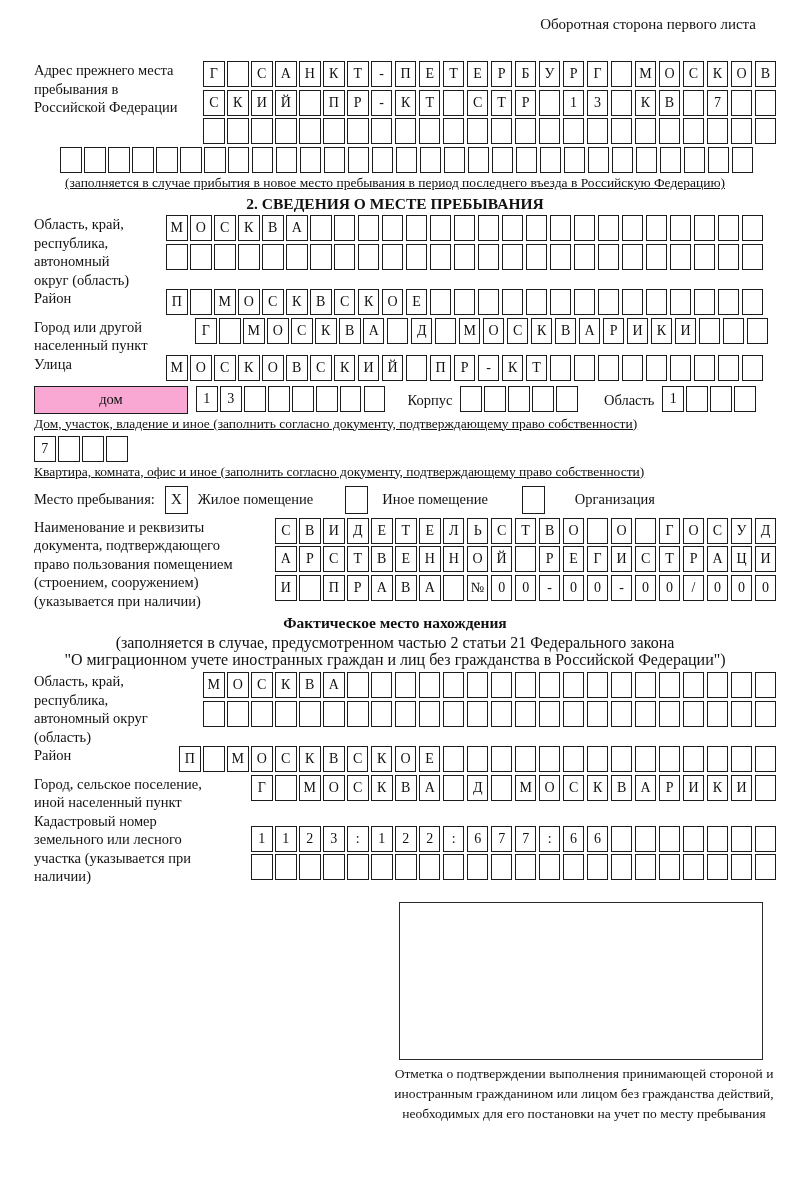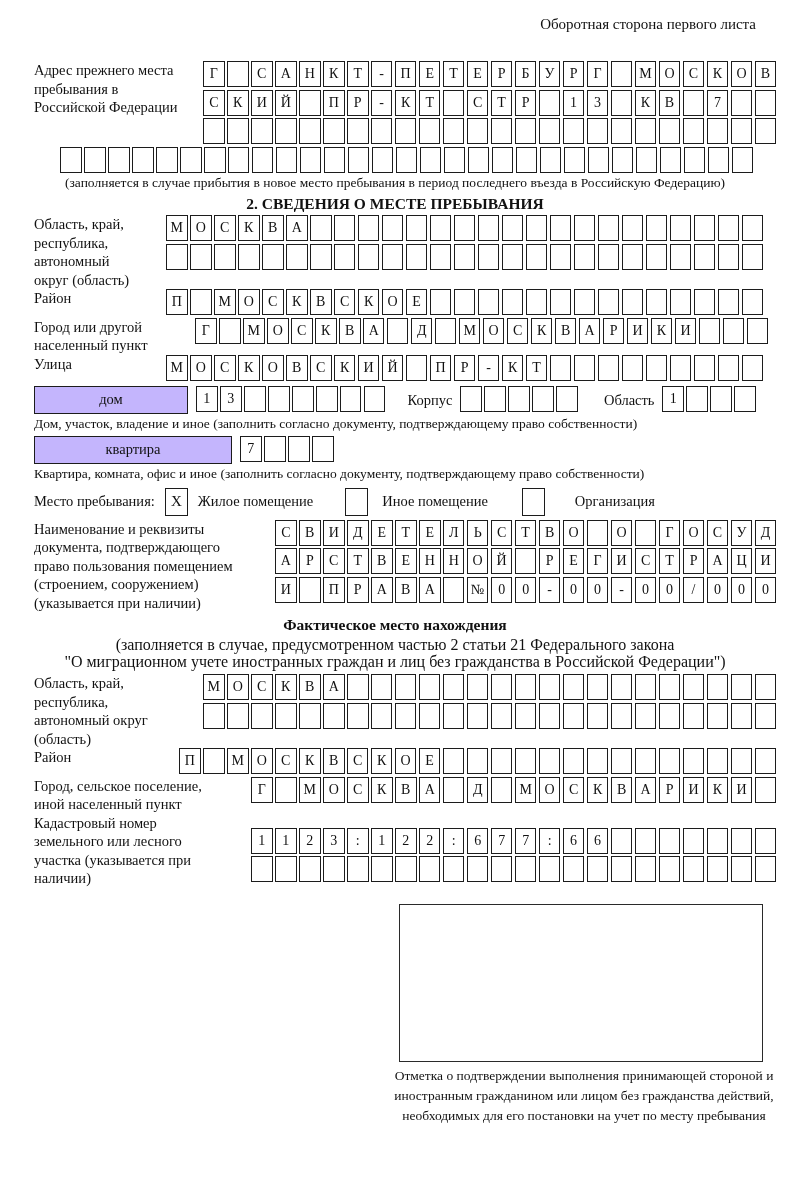--- a/index.html
+++ b/index.html
@@ -14,27 +14,27 @@
   .lbl{font-size:14.5px;line-height:18.5px;flex-shrink:0;}
   .w146{width:146px;}.w109{width:109px;}.w138{width:138px;}.w218{width:218px;}
   .w122{width:122px;}.w194{width:194px;}
   .rows{display:flex;flex-direction:column;}
   .boxrow{display:flex;gap:2.4px;margin-bottom:2.6px;}
   .box{
     flex:0 0 21.6px;width:21.6px;height:26px;box-sizing:border-box;
     border:1.6px solid #1c1c1c;display:flex;align-items:center;justify-content:center;
     font-size:14px;background:#fff;
   }
-  .note{font-size:13.5px;line-height:16px;}
+  .note{font-size:13.5px;line-height:16px;text-decoration:underline;}
   .note-center{text-align:center;}
   .sec-title{font-weight:bold;font-size:15.5px;text-align:center;margin:4px 0 2px 0;}
   .mt2{margin-top:2px;}.mt4{margin-top:4px;}
   .labelbox{
     box-sizing:border-box;border:1.6px solid #1c1c1c;height:28px;
-    display:flex;align-items:center;justify-content:center;font-size:14.5px;background:#c4b5fd;
+    display:flex;align-items:center;justify-content:center;font-size:14.5px;background:#f9a8d4;
   }
   .dom-rect{width:162px;margin-right:8px;}
   .kv-rect{width:198px;margin-right:8px;}
   .inline-lbl{font-size:14.5px;line-height:28px;white-space:nowrap;margin-left:12px;}
   .houserow{display:flex;align-items:flex-start;}
   .houserow .boxrow{margin-bottom:0;}
   .gap8{width:8px;flex-shrink:0;}.gap10{width:10px;flex-shrink:0;}.gap14{width:14px;flex-shrink:0;}
   .stayrow{display:flex;align-items:center;margin-top:6px;}
   .checkbox{
     box-sizing:border-box;width:23px;height:28px;border:1.6px solid #1c1c1c;
@@ -358,21 +358,20 @@
     <div class="boxrow">
         <span class="box">1</span>
         <span class="box"></span>
         <span class="box"></span>
         <span class="box"></span>
       </div>
   </div>
   <div class="note mt2">Дом, участок, владение и иное (заполнить согласно документу, подтверждающему право собственности)</div>
 
   <div class="houserow mt4">
-    <div class="labelbox kv-rect">квартира</div>
     <div class="boxrow">
         <span class="box">7</span>
         <span class="box"></span>
         <span class="box"></span>
         <span class="box"></span>
       </div>
   </div>
   <div class="note mt2">Квартира, комната, офис и иное (заполнить согласно документу, подтверждающему право собственности)</div>
 
   <div class="stayrow">

